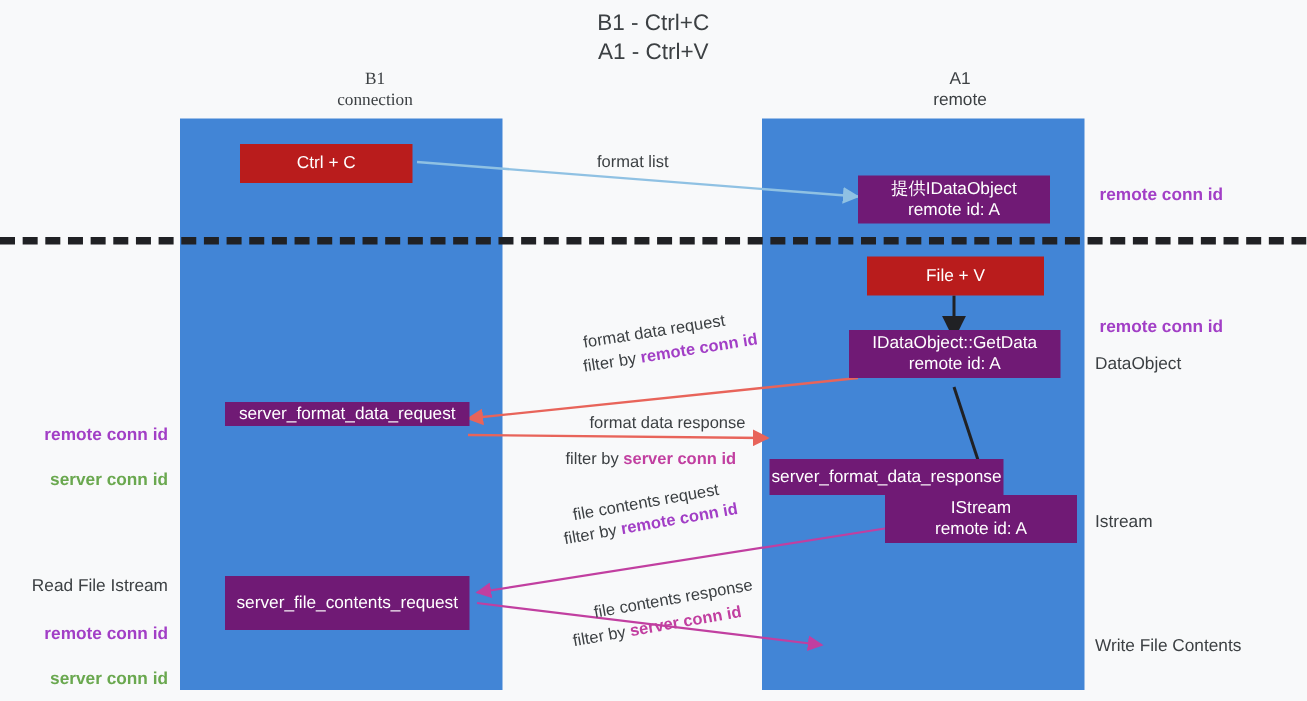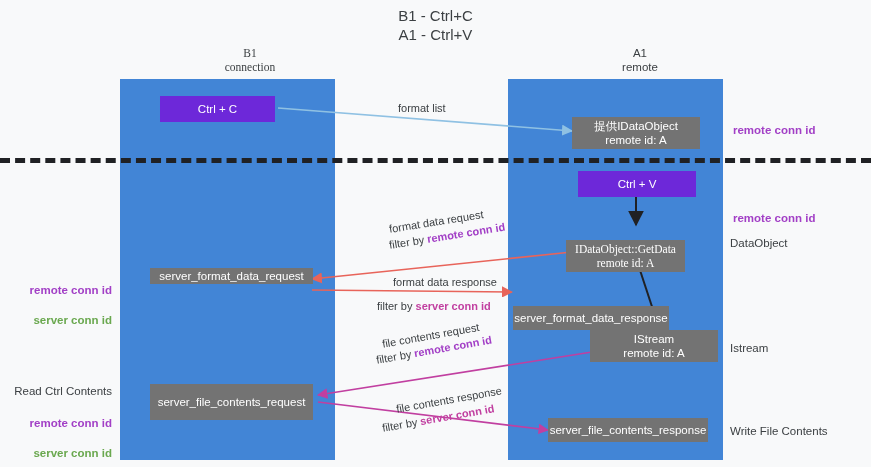--- a/index.html
+++ b/index.html
@@ -34,22 +34,22 @@
     position:absolute;left:0;top:158px;width:871px;height:0;
     border-top:5px dashed #202124;
   }
 
   
   .node{
     position:absolute;display:flex;align-items:center;justify-content:center;
     text-align:center;color:#ffffff;font-size:11.5px;line-height:14px;
     white-space:pre-line;box-sizing:border-box;padding:2px 4px;
   }
-  .node.green{background:#6d28d9;}
-  .node.orange{background:#737373;}
+  .node.green{background:#b91c1c;}
+  .node.orange{background:#701a75;}
 
   
   .note{
     position:absolute;font-size:11.5px;line-height:15px;white-space:pre-line;
   }
   .note.purple{color:#a23fc6;font-weight:bold;}
   .note.plain{color:#3c4043;}
   .note.combo{}
   .note.combo .p{color:#a23fc6;font-weight:bold;display:block;}
   .note.combo .g{color:#6aa84f;font-weight:bold;display:block;}
@@ -115,35 +115,34 @@
     <line x1="318" y1="402" x2="548" y2="430" stroke="#c13fa0" stroke-width="1.5" marker-end="url(#ah-pink)"></line>
   </svg>
 
   <div class="divider"></div>
 
   <div class="node green" style="left:160px;top:96px;width:115px;height:26px;">Ctrl + C</div>
 
   <div class="node orange" style="left:572px;top:117px;width:128px;height:32px;">提供IDataObject
 remote id: A</div>
 
-  <div class="node green" style="left:578px;top:171px;width:118px;height:26px;">Ctrl + V</div>
+  <div class="node green" style="left:578px;top:171px;width:118px;height:26px;">File + V</div>
 
-  <div class="node orange" style="left:566px;top:240px;width:119px;height:32px;font-family:Liberation Serif, serif;">IDataObject::GetData
+  <div class="node orange" style="left:566px;top:220px;width:141px;height:32px;">IDataObject::GetData
 remote id: A</div>
 
   <div class="node orange" style="left:150px;top:268px;width:163px;height:16px;">server_format_data_request</div>
 
   <div class="node orange" style="left:513px;top:280px;width:156px;height:24px;margin-top:26px;">server_format_data_response</div>
 
   <div class="node orange" style="left:590px;top:330px;width:128px;height:32px;">IStream
 remote id: A</div>
 
   <div class="node orange" style="left:150px;top:384px;width:163px;height:36px;">server_file_contents_request</div>
 
-  <div class="node orange" style="left:548px;top:418px;width:160px;height:24px;">server_file_contents_response</div>
 
   <div class="elabel" style="left:398px;top:101px;">format list</div>
 
   <div class="elabel rot-a" style="left:388px;top:222px;">format data request</div>
   <div class="elabel rot-a" style="left:388px;top:238px;"><span>filter by </span><b class="purple">remote conn id</b></div>
 
   <div class="elabel" style="left:393px;top:275px;">format data response</div>
   <div class="elabel" style="left:377px;top:299px;"><span>filter by </span><b class="pink">server conn id</b></div>
 
   <div class="elabel rot-b" style="left:381px;top:337px;">file contents request</div>
@@ -156,20 +155,20 @@
   <div class="note purple right" style="left:733px;top:211px;">remote conn id</div>
   <div class="note plain right" style="left:730px;top:236px;">DataObject</div>
   <div class="note plain right" style="left:730px;top:341px;">Istream</div>
   <div class="note plain right" style="left:730px;top:424px;">Write File Contents</div>
 
   <div class="note combo rightal" style="left:0px;top:268px;width:112px;">
     <span class="p">remote conn id</span>
     <span class="g">server conn id</span>
   </div>
 
-  <div class="note plain rightal" style="left:0px;top:384px;width:112px;">Read Ctrl Contents</div>
+  <div class="note plain rightal" style="left:0px;top:384px;width:112px;">Read File Istream</div>
 
   <div class="note combo rightal" style="left:0px;top:401px;width:112px;">
     <span class="p">remote conn id</span>
     <span class="g">server conn id</span>
   </div>
 
 </div>
 
 </body></html>

